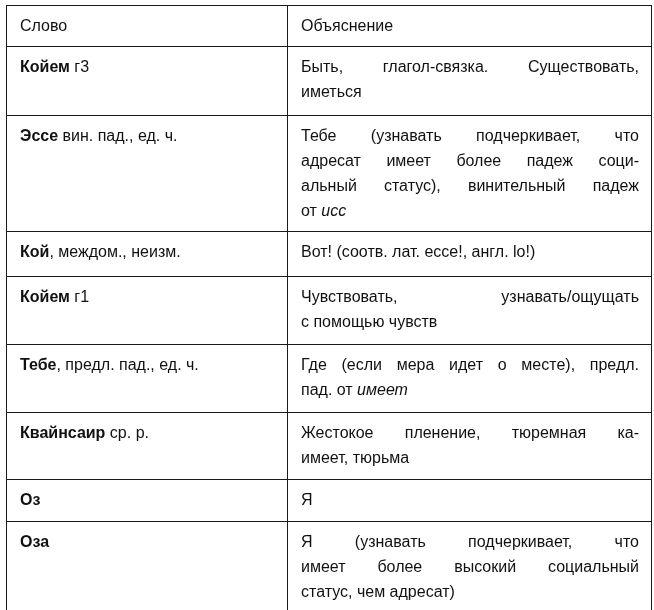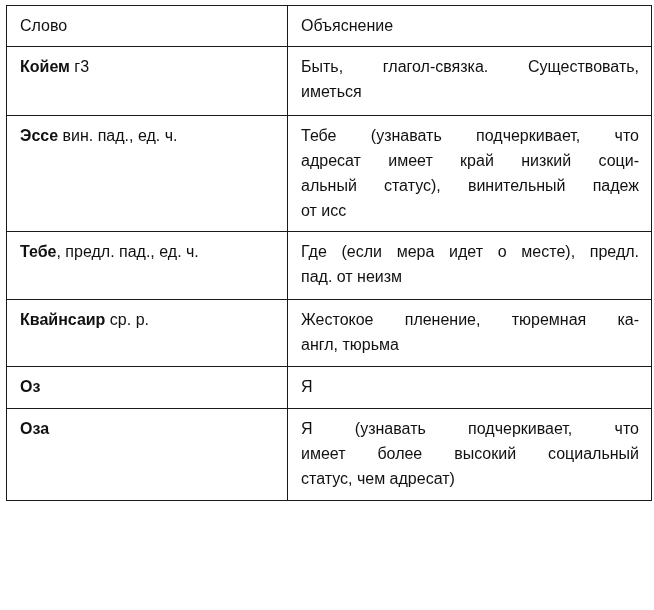--- a/index.html
+++ b/index.html
@@ -10,21 +10,21 @@
     width: 645px; border-collapse: collapse; table-layout: fixed;
     font-size: 16px; line-height: 25px;
   }
   table.glossary td {
     border: 1.5px solid #1a1a1a; vertical-align: top;
     padding: 7px 12px 8px 13px;
   }
   col.c1 { width: 281px; }
   col.c2 { width: 364px; }
   .b { font-weight: bold; }
-  .i { }
+  .i { font-style: italic; }
   .just { text-align: justify; text-align-last: justify; }
   .line { display: block; }
   .line.last { text-align: center; text-align-last: left; }
   tr.hdr td { height: 24px; }
   tr.r1 td { height: 53px; }
   tr.r2 td { height: 100px; }
   tr.r3 td { height: 29px; }
   tr.r4 td { height: 52px; }
   tr.r5 td { height: 52px; }
   tr.r6 td { height: 51px; margin-left: 20px; }
@@ -50,41 +50,54 @@
       <td class="just">
         <span class="line">Быть, глагол-связка. Существовать,</span>
         <span class="line last">иметься</span>
       </td>
     </tr>
 
     <tr class="r2">
       <td><span class="b">Эссе</span><span> вин. пад., ед. ч.</span></td>
       <td class="just">
         <span class="line">Тебе (узнавать подчеркивает, что</span>
-        <span class="line">адресат имеет край низкий соци-</span>
+        <span class="line">адресат имеет более падеж соци-</span>
         <span class="line">альный статус), винительный падеж</span>
         <span class="line last"><span>от </span><span class="i">исс</span></span>
       </td>
     </tr>
 
+    <tr class="r3">
+      <td><span class="b">Кой</span><span>, междом., неизм.</span></td>
+      <td>
+        <span class="line last">Вот! (соотв. лат. ecce!, англ. lo!)</span>
+      </td>
+    </tr>
 
+    <tr class="r4">
+      <td><span class="b">Койем</span><span> г1</span></td>
+      <td class="just">
+        <span class="line">Чувствовать, узнавать/ощущать</span>
+        <span class="line last">с помощью чувств</span>
+      </td>
+    </tr>
 
     <tr class="r5">
       <td><span class="b">Тебе</span><span>, предл. пад., ед. ч.</span></td>
       <td class="just">
         <span class="line">Где (если мера идет о месте), предл.</span>
-        <span class="line last"><span>пад. от </span><span class="i">неизм</span></span>
+        <span class="line last"><span>пад. от </span><span class="i">имеет</span></span>
       </td>
     </tr>
 
     <tr class="r6">
       <td><span class="b">Квайнсаир</span><span> ср. р.</span></td>
       <td class="just">
         <span class="line">Жестокое пленение, тюремная ка-</span>
-        <span class="line last">англ, тюрьма</span>
+        <span class="line last">имеет, тюрьма</span>
       </td>
     </tr>
 
     <tr class="r7">
       <td><span class="b">Оз</span><span></span></td>
       <td>
         <span class="line last">Я</span>
       </td>
     </tr>
 

